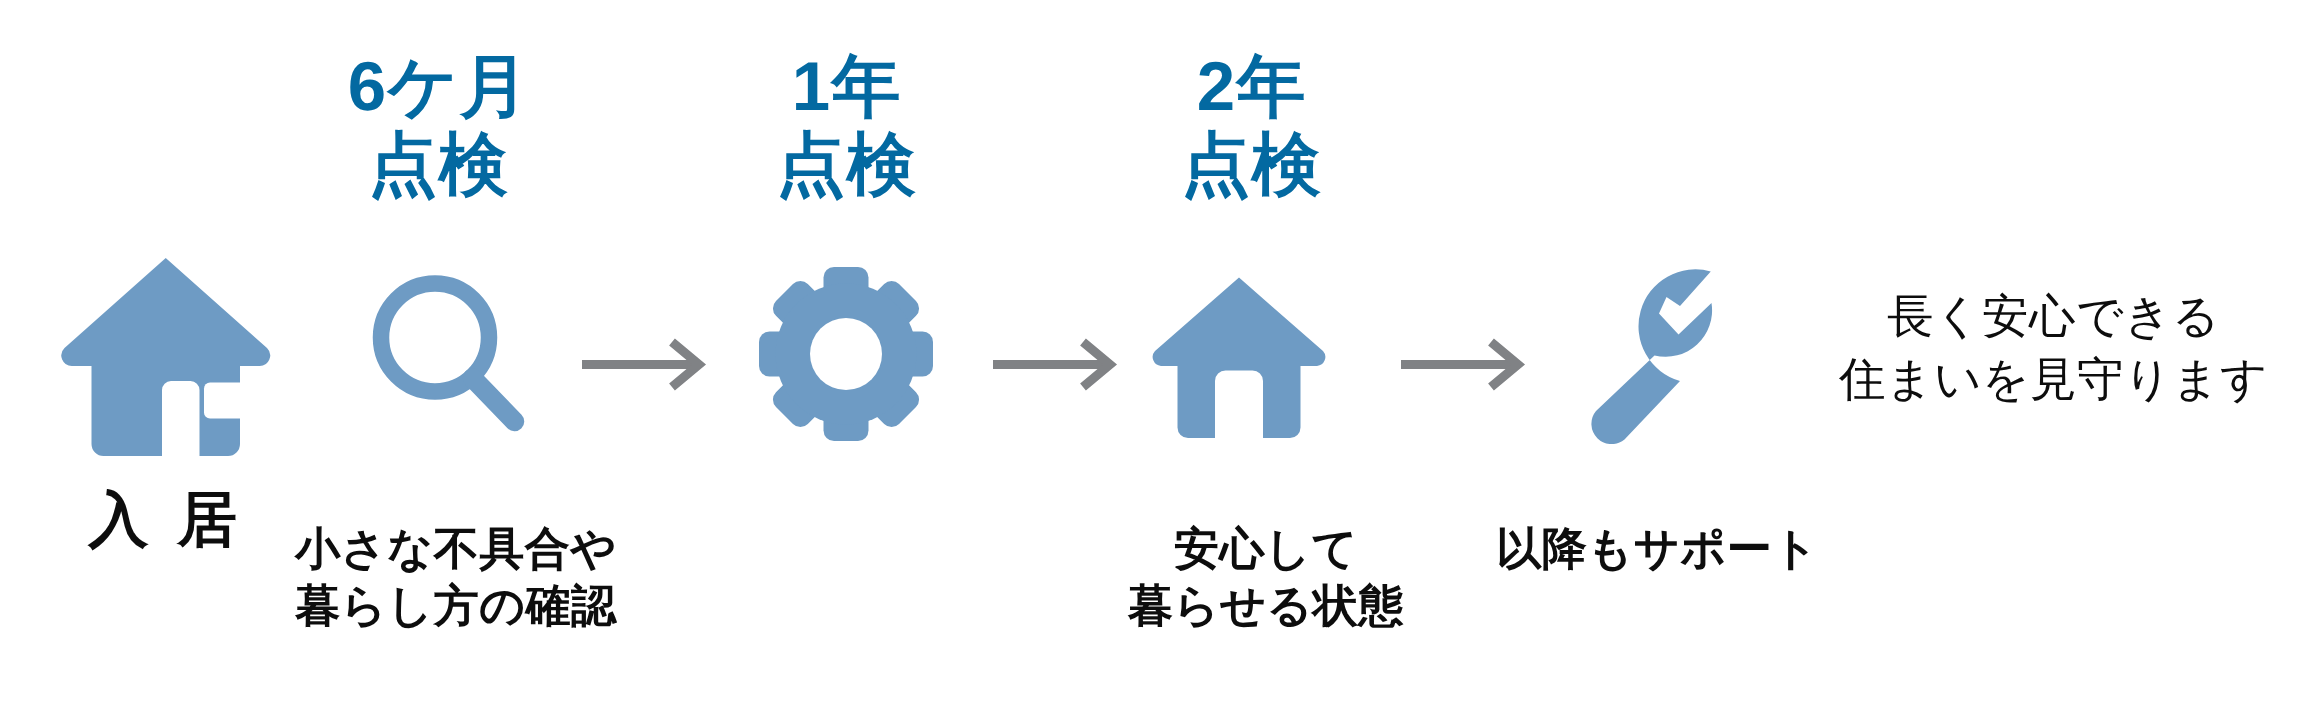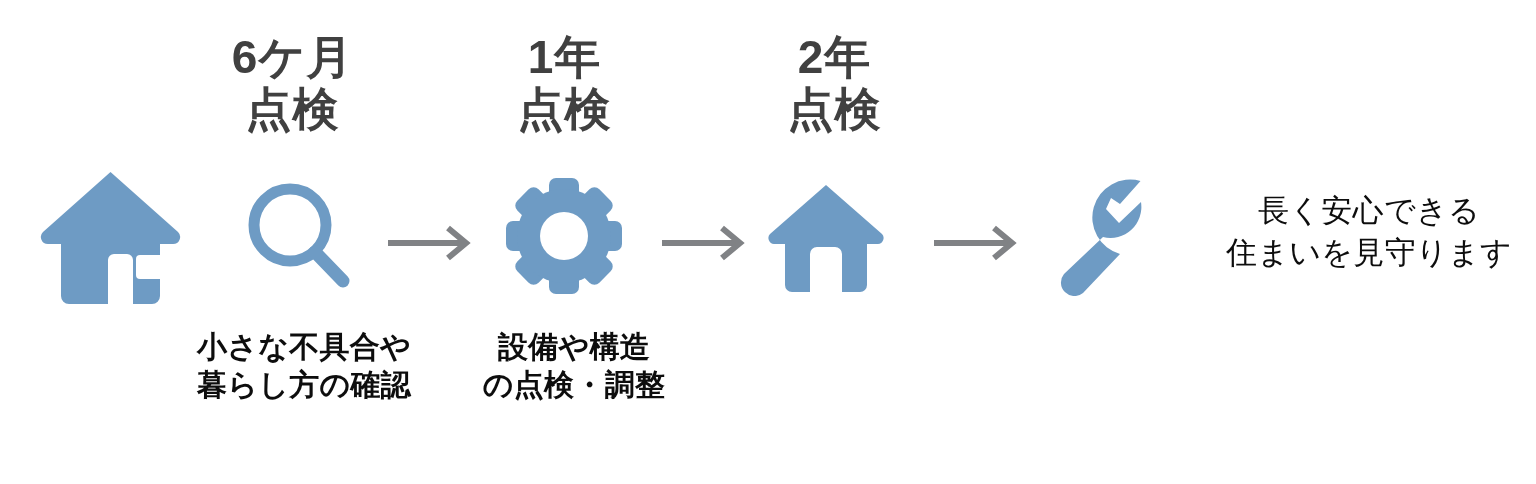--- a/index.html
+++ b/index.html
@@ -21,35 +21,36 @@
     height: 484px;
     background: #ffffff;
   }
 
   
   .abs { position: absolute; }
 
   .step-header {
     text-align: center;
     font-weight: 700;
-    color: #404040;
+    color: #0369a1;
     line-height: 1.12;
     letter-spacing: 0.02em;
     white-space: pre-line;
     font-size: 46px;
   }
 
   .step-caption {
     text-align: center;
     font-weight: 700;
     color: #0d0d0d;
     line-height: 1.26;
     white-space: pre-line;
     font-size: 30px;
     letter-spacing: 0.01em;
+    margin-top: 20px;
   }
 
   .entry-label {
     text-align: center;
     font-weight: 700;
     color: #0d0d0d;
     font-size: 40px;
     letter-spacing: 0.10em;
     line-height: 1.1;
   }
@@ -95,20 +96,21 @@
                L31 136
                a8 8 0 0 1 -8 -8
                L23 76
                L10 76
                a7 7 0 0 1 -5 -12
                Z" fill="#6e9bc4"></path>
       <rect x="101" y="86" width="24" height="24" rx="5" fill="#ffffff" opacity="0"></rect>
       <path d="M103 88 h22 a4 4 0 0 1 4 4 v16 a4 4 0 0 1 -4 4 h-22 a4 4 0 0 1 -4 -4 v-16 a4 4 0 0 1 4 -4 z" fill="#ffffff" transform="translate(-1,-1)"></path>
     </svg>
   </div>
+  <div class="abs entry-label" style="left:18px; top:325px; width:185px;">入 居</div>
 
   <div class="abs step-header" style="left:190px; top:32px; width:205px;">6ケ月
 点検</div>
 
   <div class="abs icon-wrap" style="left:245px; top:180px; width:108px; height:112px;">
     <svg width="108" height="112" viewBox="0 0 108 112" aria-hidden="true">
       <circle cx="45" cy="45" r="36" fill="none" stroke="#6e9bc4" stroke-width="11"></circle>
       <line x1="70" y1="72" x2="98" y2="101" stroke="#6e9bc4" stroke-width="13" stroke-linecap="round"></line>
     </svg>
   </div>
@@ -138,22 +140,20 @@
           <rect x="44" y="1" width="30" height="116" rx="7" transform="rotate(45 59 59)"></rect>
           <rect x="44" y="1" width="30" height="116" rx="7" transform="rotate(90 59 59)"></rect>
           <rect x="44" y="1" width="30" height="116" rx="7" transform="rotate(135 59 59)"></rect>
           <circle cx="59" cy="59" r="47"></circle>
         </g>
       </g>
       <circle cx="59" cy="59" r="24" fill="#ffffff"></circle>
     </svg>
   </div>
 
-  <div class="abs step-caption" style="left:458px; top:328px; width:232px;">設備や構造
-の点検・調整</div>
 
   <div class="abs arrow-wrap" style="left:660px; top:225px; width:92px; height:36px;">
     <svg width="92" height="36" viewBox="0 0 92 36" aria-hidden="true">
       <line x1="2" y1="18" x2="76" y2="18" stroke="#808285" stroke-width="6"></line>
       <polyline points="62,3 80,18 62,33" fill="none" stroke="#808285" stroke-width="6" stroke-linecap="butt" stroke-linejoin="miter"></polyline>
     </svg>
   </div>
 
   <div class="abs step-header" style="left:732px; top:32px; width:205px;">2年
 点検</div>
@@ -174,20 +174,22 @@
                L44 110
                L26 110
                a7 7 0 0 1 -7 -7
                L19 62
                L8 62
                a6 6 0 0 1 -4 -10
                Z" fill="#6e9bc4"></path>
     </svg>
   </div>
 
+  <div class="abs step-caption" style="left:728px; top:328px; width:232px;">安心して
+暮らせる状態</div>
 
   <div class="abs arrow-wrap" style="left:932px; top:225px; width:92px; height:36px;">
     <svg width="92" height="36" viewBox="0 0 92 36" aria-hidden="true">
       <line x1="2" y1="18" x2="76" y2="18" stroke="#808285" stroke-width="6"></line>
       <polyline points="62,3 80,18 62,33" fill="none" stroke="#808285" stroke-width="6" stroke-linecap="butt" stroke-linejoin="miter"></polyline>
     </svg>
   </div>
 
 
   <div class="abs icon-wrap" style="left:1046px; top:178px; width:120px; height:118px;">
@@ -200,17 +202,18 @@
                L95 24
                a31 31 0 0 1 -38 35
                L18 96
                a13.5 13.5 0 0 0 19 19
                L74 76
                a31 31 0 0 1 20.5 -73
                Z" fill="#6e9bc4"></path>
     </svg>
   </div>
 
+  <div class="abs step-caption" style="left:962px; top:328px; width:286px;">以降もサポート</div>
 
   <div class="abs closing-note" style="left:1208px; top:190px; width:322px;">長く安心できる
 住まいを見守ります</div>
 
 </div>
 
 </body></html>

